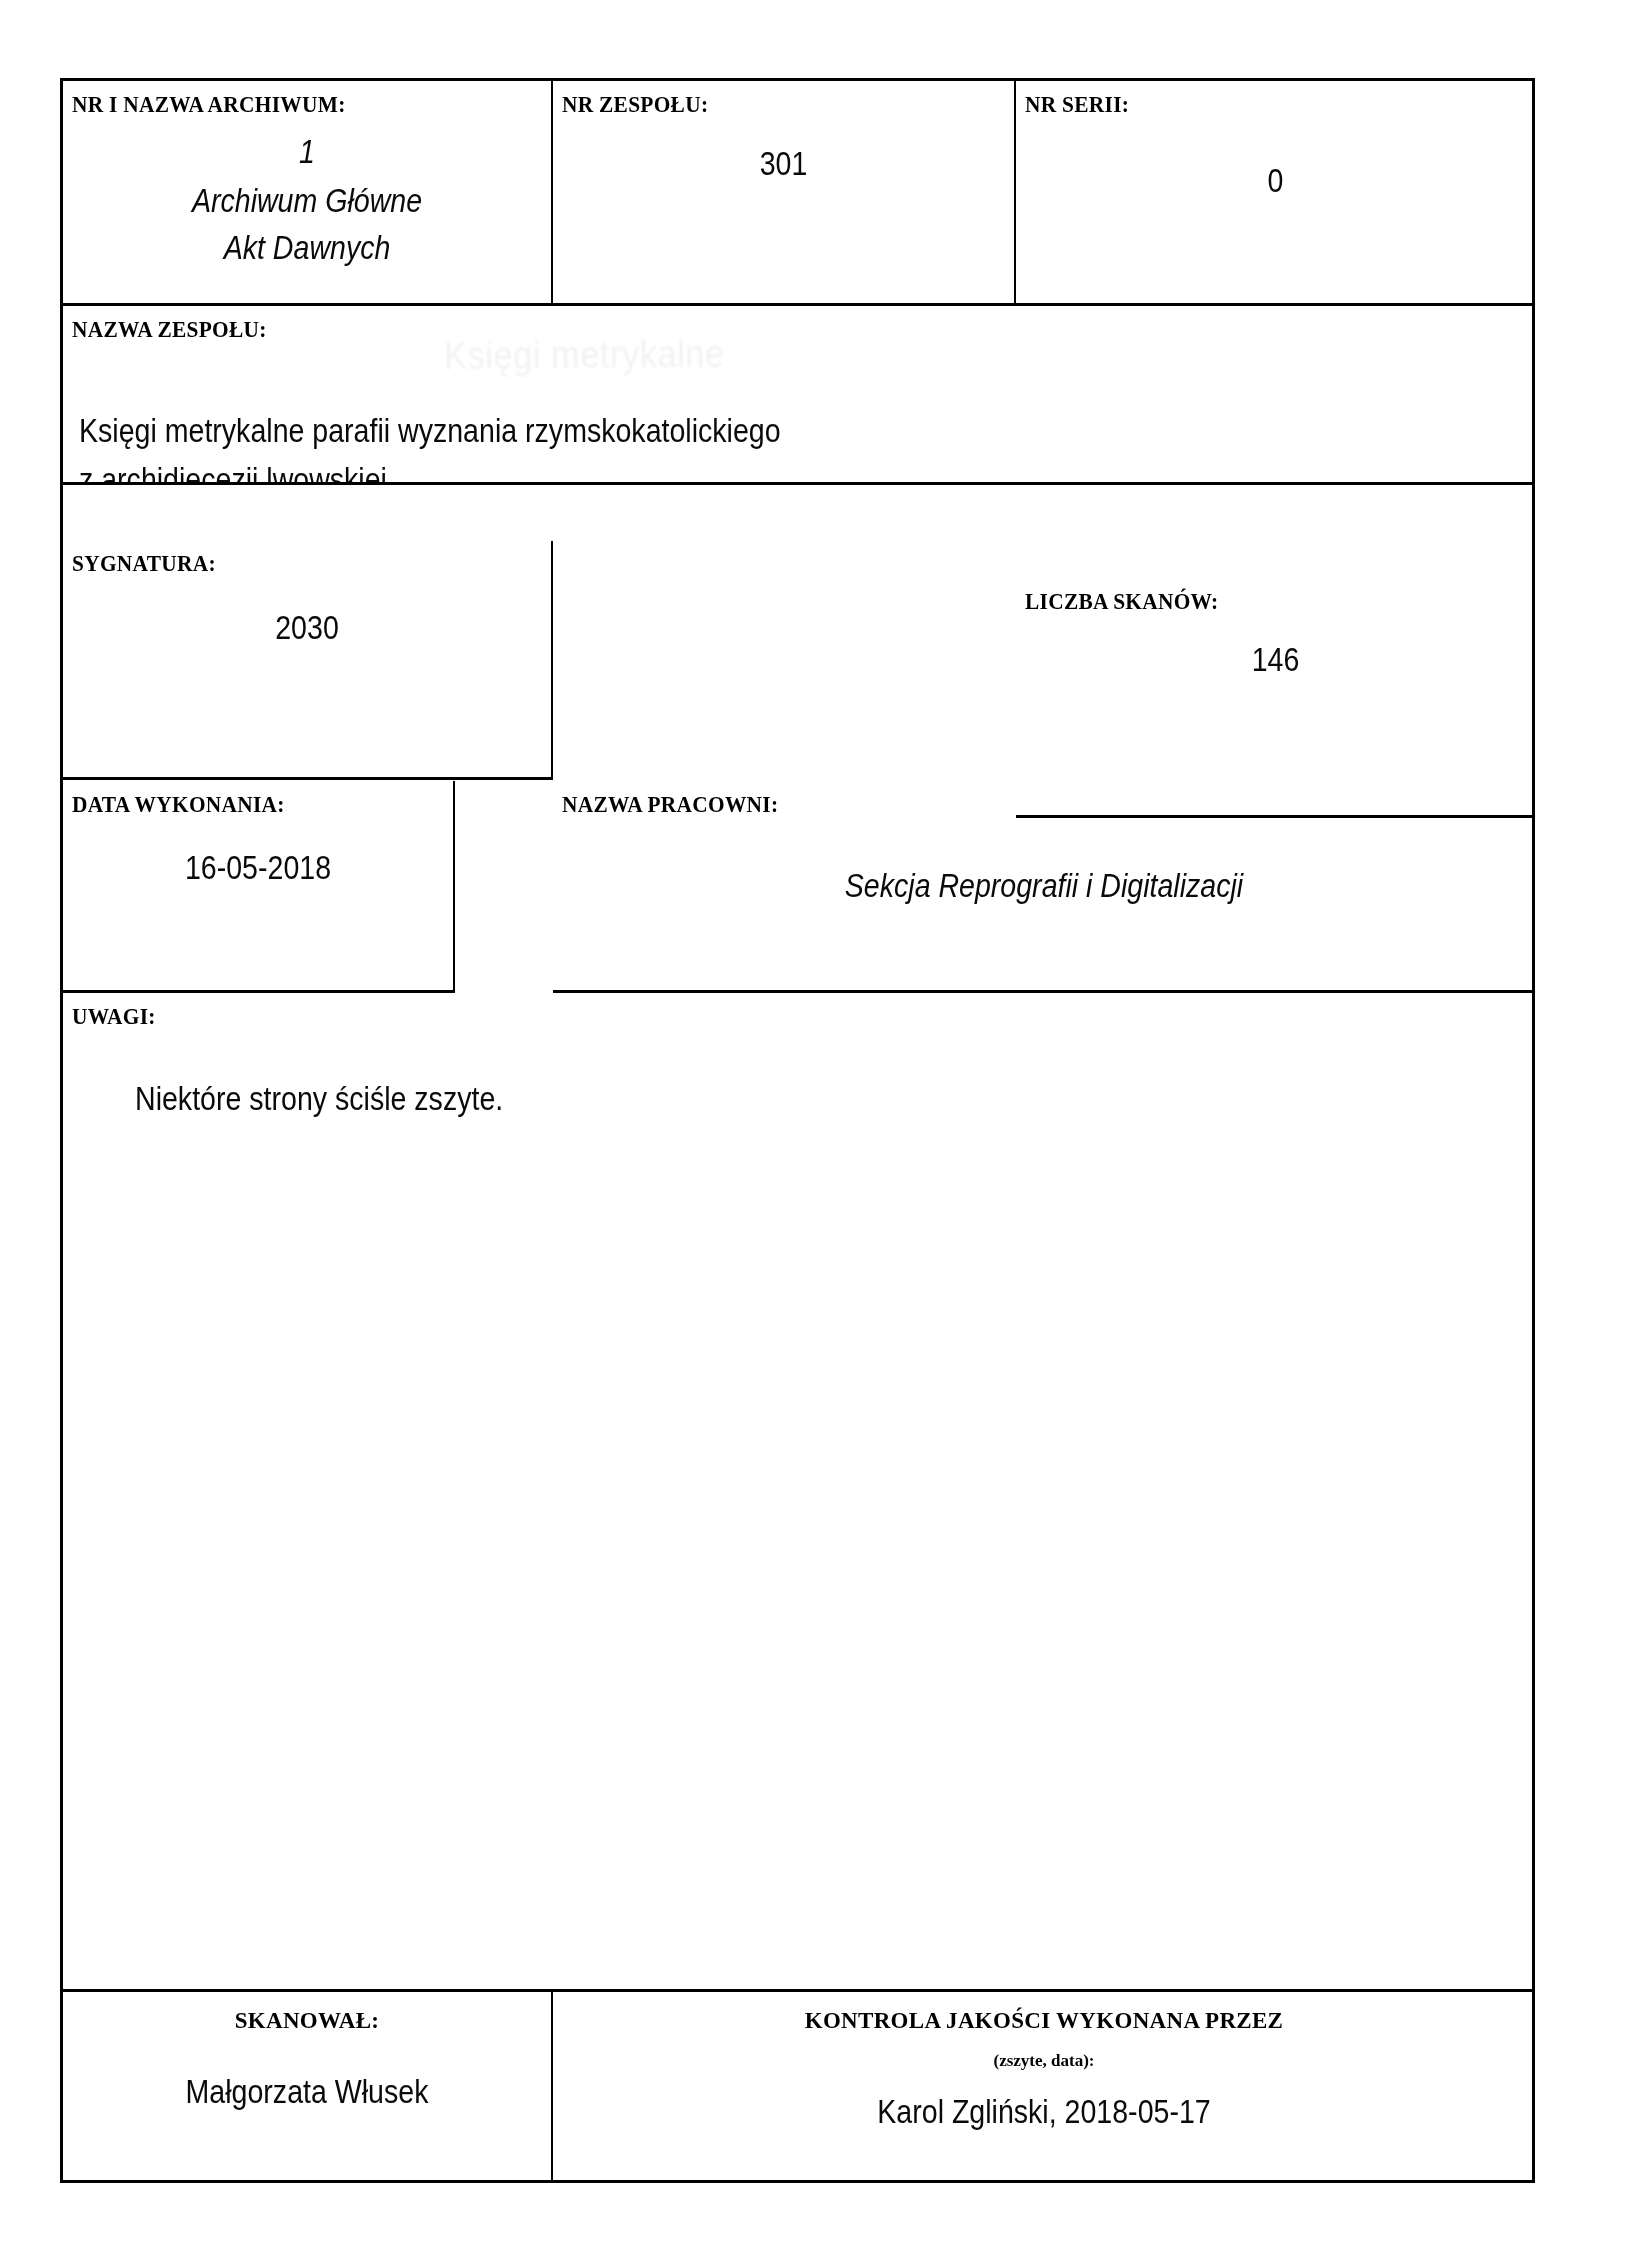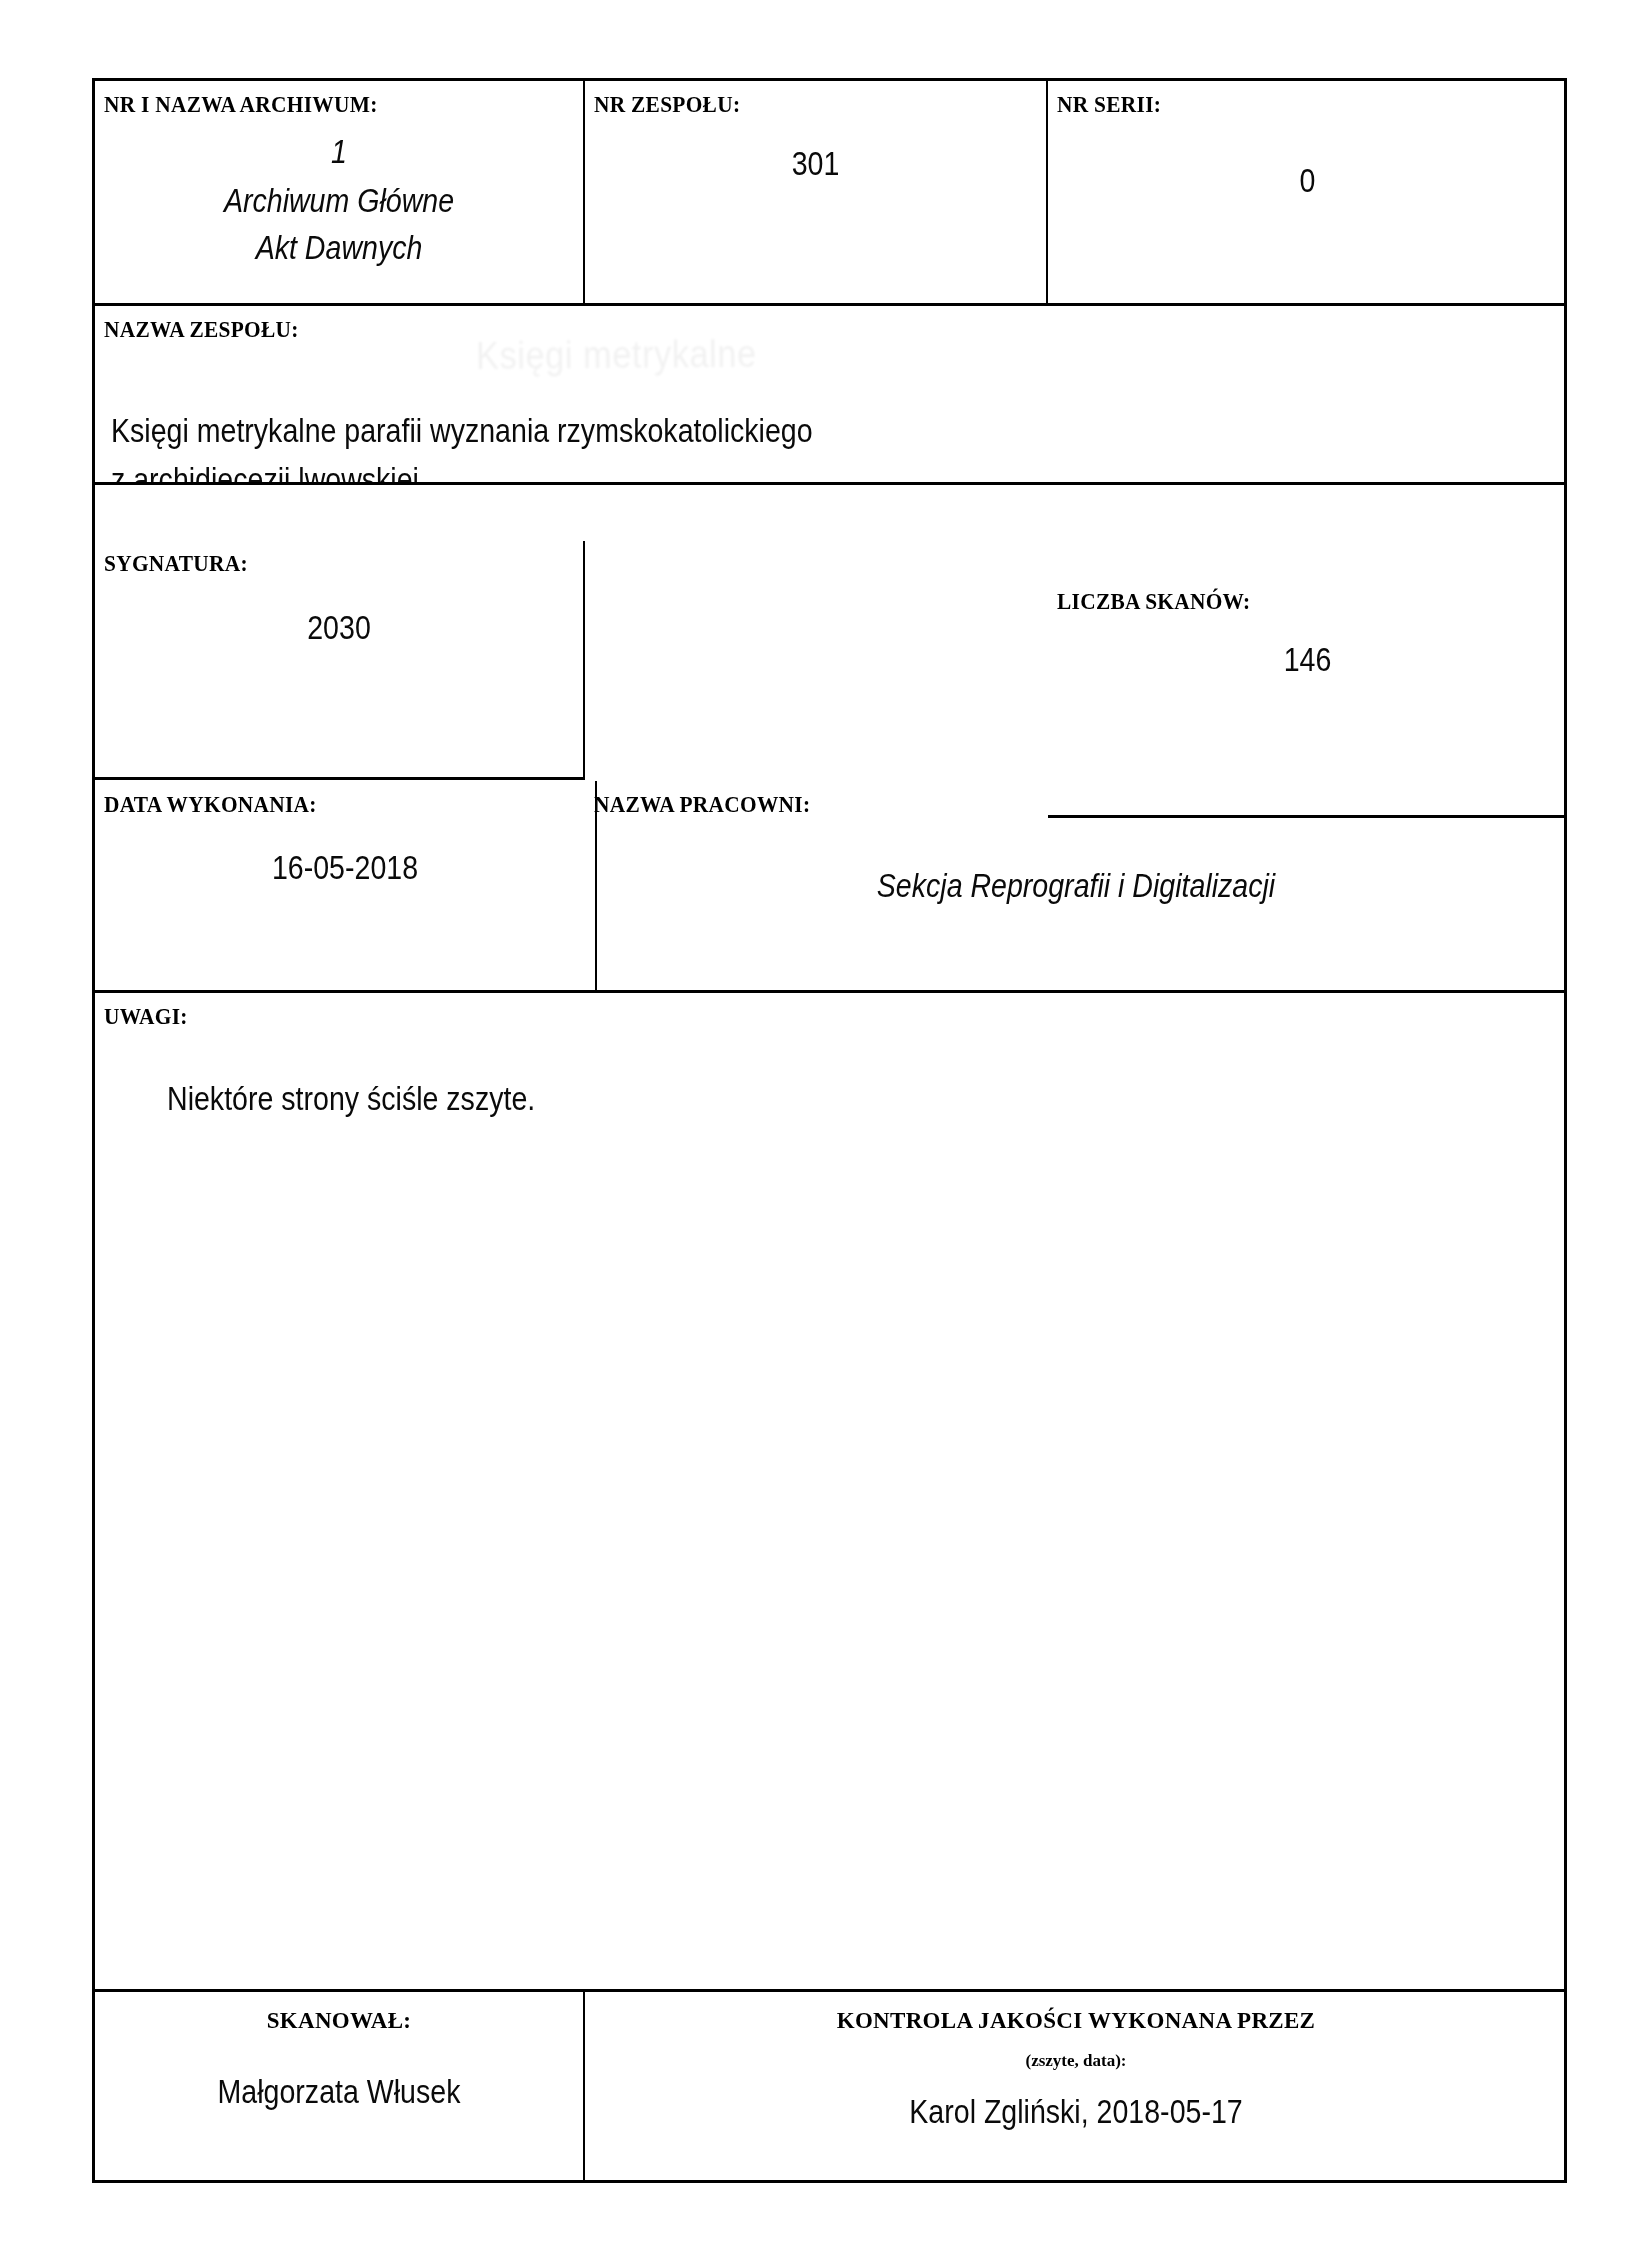--- a/index.html
+++ b/index.html
@@ -20,21 +20,21 @@
     position: relative;
     width: 1630px;
     height: 2261px;
     background: #ffffff;
     overflow: hidden;
   }
 
   
   .form-table {
     position: absolute;
-    left: 92px;
+    left: 60px;
     top: 78px;
     width: 1475px;   
     height: 2105px;  
     border-collapse: collapse;
     box-sizing: border-box;
     border: 3.3px solid #000;
   }
 
   
   .cell {
@@ -149,21 +149,21 @@
       <span class="lbl" style="left:9.2px; top:10.5px;">SYGNATURA:</span>
       <span class="val center-box" style="top:66px;">2030</span>
     </div>
 
 
     <div class="cell bdr-b" style="left:953px; top:460px; width:519px; height:239px;margin-top:38px;">
       <span class="lbl" style="left:9.2px; top:10.5px;">LICZBA SKANÓW:</span>
       <span class="val center-box" style="top:60px;">146</span>
     </div>
 
-    <div class="cell bdr-r bdr-b" style="left:0; top:700px; width:502px; height:212px;">
+    <div class="cell bdr-r bdr-b" style="left:0; top:700px; width:392px; height:212px;">
       <span class="lbl" style="left:9.2px; top:12px;">DATA WYKONANIA:</span>
       <span class="val center-box" style="top:66px;">16-05-2018</span>
     </div>
 
     <div class="cell bdr-b" style="left:490px; top:700px; width:982px; height:212px;">
       <span class="lbl" style="left:9.2px; top:12px;">NAZWA PRACOWNI:</span>
       <span class="val italic center-box" style="top:84px;">Sekcja Reprografii i Digitalizacji</span>
     </div>
 
     <div class="cell bdr-b" style="left:0; top:912px; width:1472px; height:999px;">

